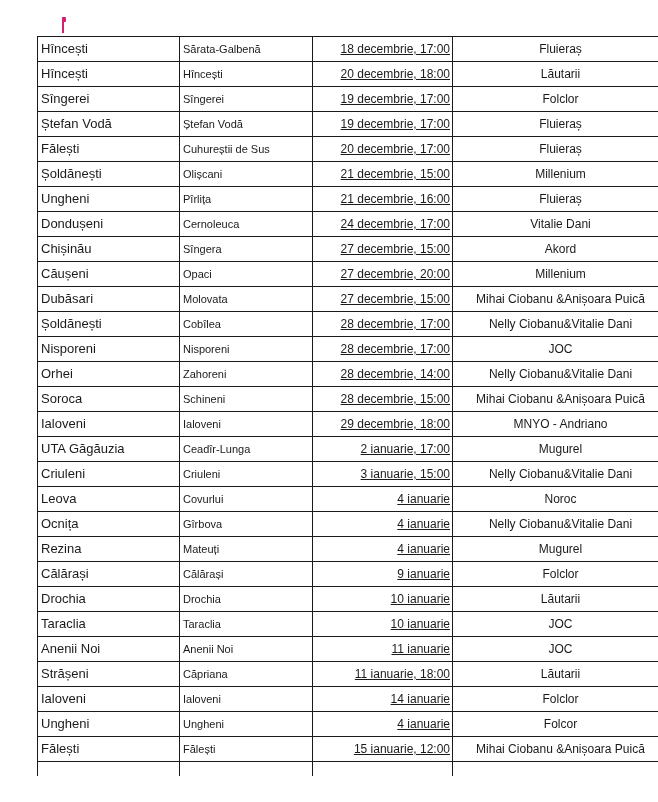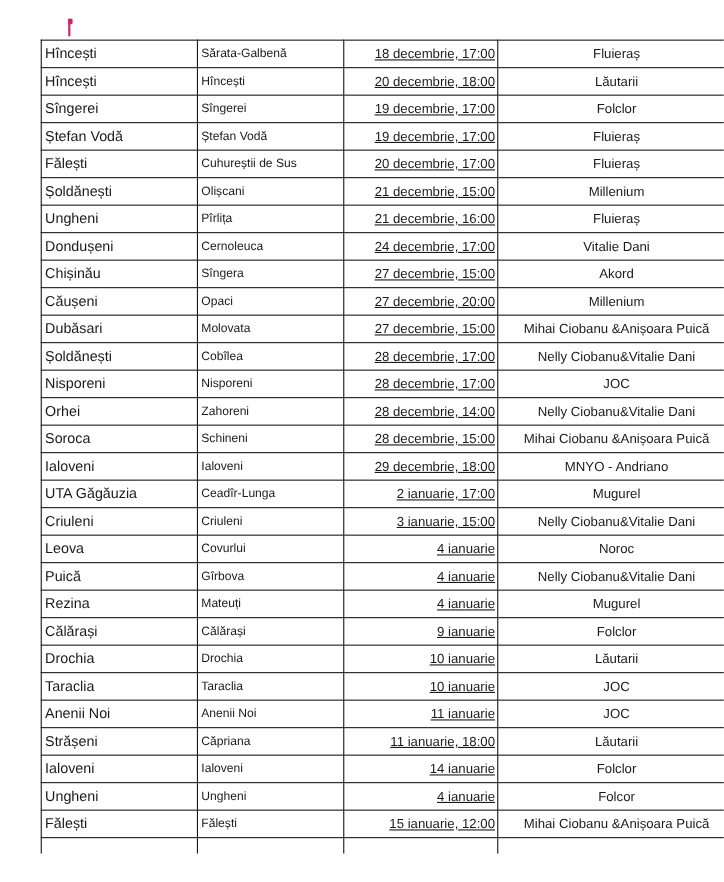--- a/index.html
+++ b/index.html
@@ -172,21 +172,21 @@
         <td class="c-date">3 ianuarie, 15:00</td>
         <td class="c-band">Nelly Ciobanu&amp;Vitalie Dani</td>
       </tr>
       <tr>
         <td class="c-district">Leova</td>
         <td class="c-locality">Covurlui</td>
         <td class="c-date">4 ianuarie</td>
         <td class="c-band">Noroc</td>
       </tr>
       <tr>
-        <td class="c-district">Puică</td>
+        <td class="c-district">Ocnița</td>
         <td class="c-locality">Gîrbova</td>
         <td class="c-date">4 ianuarie</td>
         <td class="c-band">Nelly Ciobanu&amp;Vitalie Dani</td>
       </tr>
       <tr>
         <td class="c-district">Rezina</td>
         <td class="c-locality">Mateuți</td>
         <td class="c-date">4 ianuarie</td>
         <td class="c-band">Mugurel</td>
       </tr>

